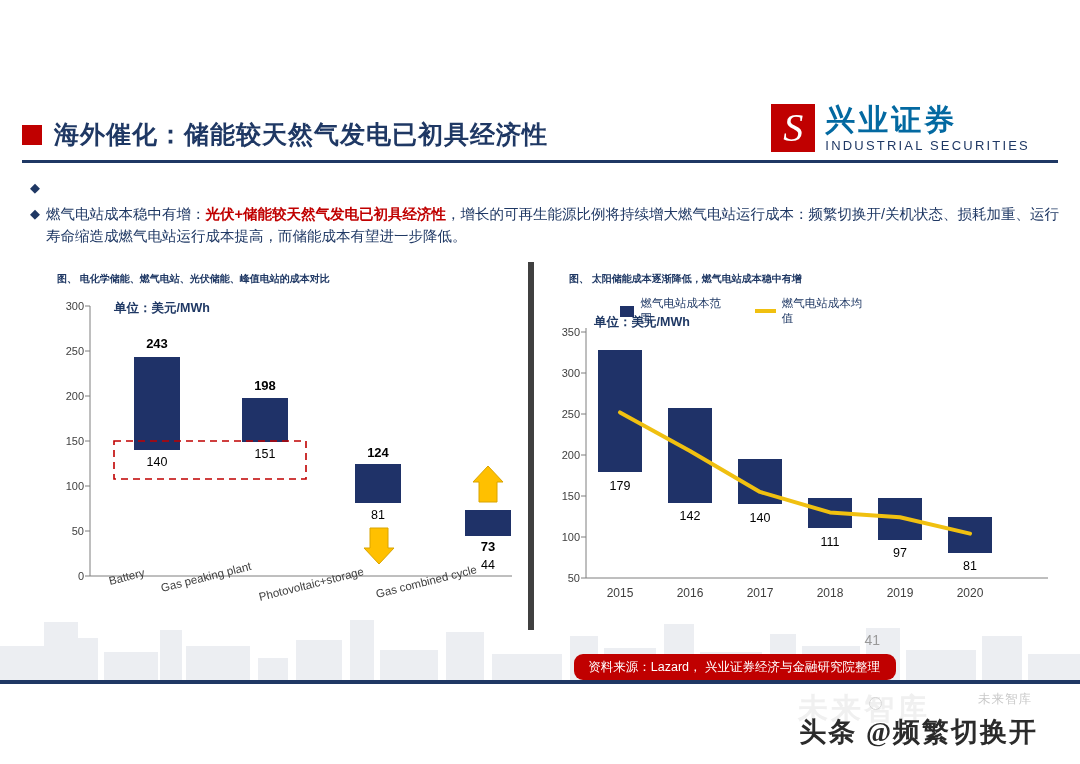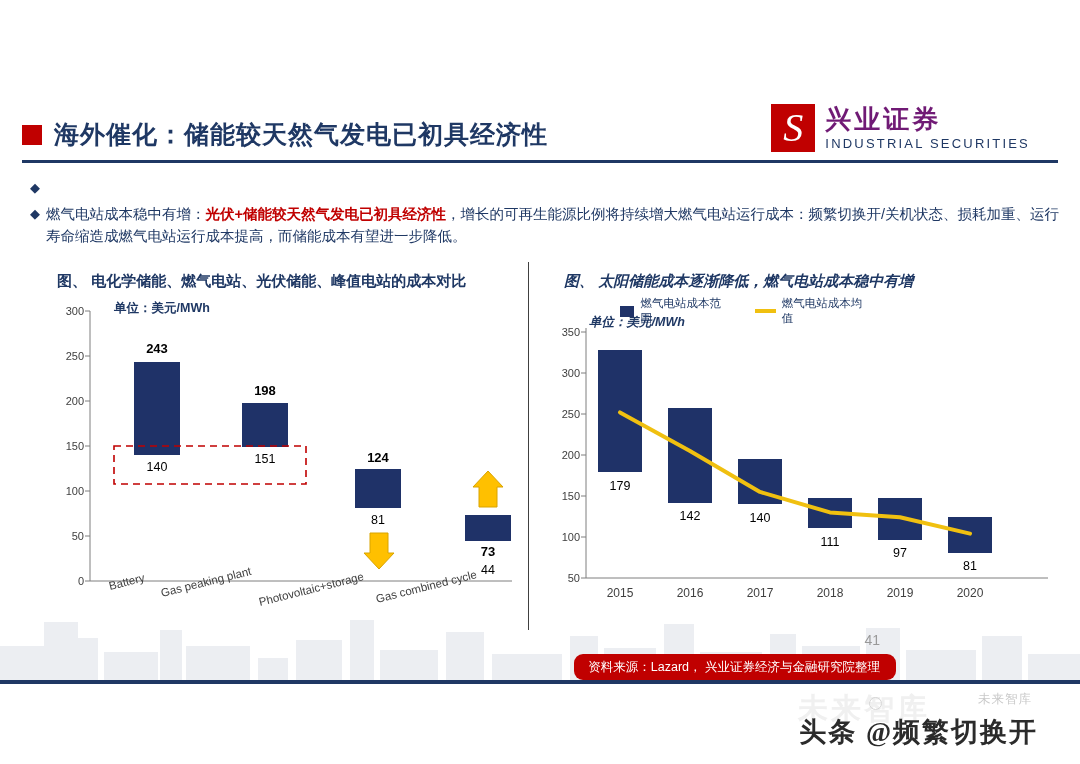--- a/index.html
+++ b/index.html
@@ -44,21 +44,21 @@
     position:absolute; left:0; top:0; width:44px; height:48px;
     background:#c00000;
   }
   .logo-mark .s {
     position:absolute; left:0; top:0; width:44px; height:48px;
     color:#ffffff; font-size:40px; font-family:"Liberation Serif", serif;
     text-align:center; line-height:48px; font-style:italic;
   }
   .logo-txt { line-height:1; }
   .logo-cn {
-    font-size:26px; font-weight:bold; color:#701a75;
+    font-size:30px; font-weight:bold; color:#0369a1;
     font-family:"Liberation Serif", serif; letter-spacing:3px;
   }
   .logo-en {
     font-size:13px; color:#1f3864; letter-spacing:2.2px; margin-top:4px;
     text-align:center;
   }
   
   .bullets {
     position:absolute; left:30px; top:178px; width:1030px;
   }
@@ -70,24 +70,24 @@
     color:#1f3864; margin-right:6px; font-size:13px; line-height:1.55;
   }
   .b-red { color:#c00000; font-weight:bold; }
   
   .panel-left {
     position:absolute; left:22px; top:262px; width:498px; height:368px;
     background:#ffffff;
   }
   .panel-right {
     position:absolute; left:528px; top:262px; width:530px; height:368px;
-    background:#ffffff; border-left:1px solid #404040;font-style:italic;
+    background:#ffffff; border-left:6px solid #404040;
   }
   .cap {
-    font-size:15px; color:#1f3864; font-weight:bold; margin:10px 0 0 35px;
+    font-size:10px; color:#1f3864; font-weight:bold; margin:10px 0 0 35px;
   }
   .unit {
     position:absolute; font-size:12.5px; color:#1f3864; font-weight:bold;
   }
   svg { display:block; }
   
   .legend {
     position:absolute; left:620px; top:296px; display:flex; align-items:center;
     font-size:11.5px; color:#1f3864;
   }

